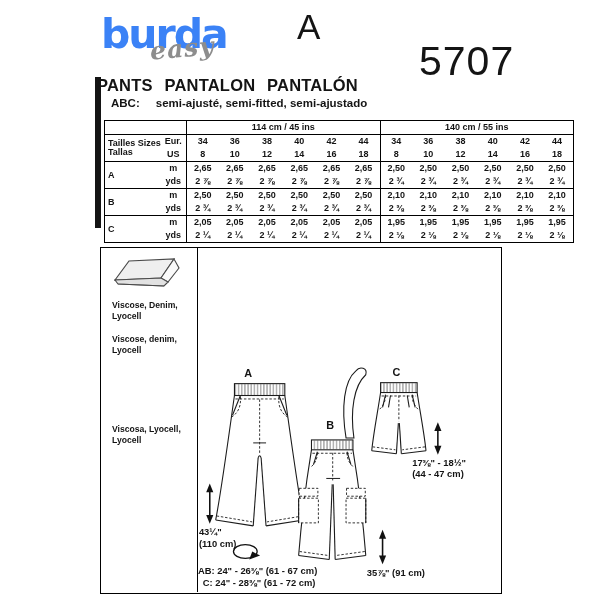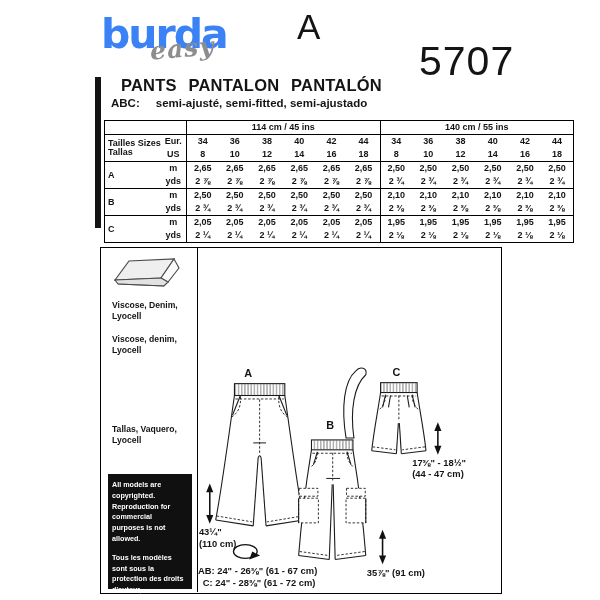--- a/index.html
+++ b/index.html
@@ -11,21 +11,21 @@
   
   #logo-burda{left:101px;top:2px;font-family:"DejaVu Sans",sans-serif;
     font-weight:bold;font-size:41px;color:#3b82f6;letter-spacing:-2px;margin-top:8px;}
   #logo-easy{left:150px;top:34px;font-family:"DejaVu Serif",serif;font-style:italic;
     font-weight:bold;font-size:25px;color:#8d8d8d;transform:rotate(-5deg);letter-spacing:1px;}
   #view-letter{left:297px;top:7px;font-size:35px;font-weight:500;}
   #pattern-number{left:419px;top:3px;font-size:41px;font-weight:500;letter-spacing:1px;margin-top:35px;}
 
   
   #title-bar{left:95px;top:77px;width:6px;height:151px;background:#141414;}
-  #main-title{left:121px;top:76px;font-size:16.5px;font-weight:bold;word-spacing:7px;letter-spacing:0.2px;}
+  #main-title{left:97px;top:76px;font-size:16.5px;font-weight:bold;word-spacing:7px;letter-spacing:0.2px;}
   #sub-title{left:111px;top:97px;font-size:11.5px;font-weight:bold;}
   #sub-title .rest{font-weight:bold;margin-left:16px;}
 
   
   #table-wrap{left:104px;top:120px;width:398px;}
   #size-table{border-collapse:collapse;width:470px;table-layout:fixed;
       font-size:9px;font-weight:bold;line-height:1;border:1.6px solid #000;}
   #size-table td{text-align:center;padding:2px 0;}
   #size-table td.corner,#size-table td.lblcell{text-align:left;padding-left:3px;}
   #size-table td.unit{text-align:center;padding-right:2px;border-right:1.5px solid #000;}
@@ -226,32 +226,22 @@
       <svg width="78" height="42" viewBox="0 0 78 42">
         <polygon points="5,27 19,8 64,6 51,25" fill="#efefef" stroke="#4a4a4a" stroke-width="1.2"></polygon>
         <polygon points="51,25 64,6 69,15 58,29" fill="#fafafa" stroke="#4a4a4a" stroke-width="1.1"></polygon>
         <polygon points="5,27 51,25 58,29 54,33 8,31" fill="#e2e2e2" stroke="#4a4a4a" stroke-width="1.1"></polygon>
         <path d="M8,31 L54,33" stroke="#4a4a4a" stroke-width="0.8" fill="none"></path>
       </svg>
     </div>
     <div class="abs fab pre" id="fab-en">Viscose, Denim,
 Lyocell</div>
     <div class="abs fab pre" id="fab-fr">Viscose, denim, Lyocell</div>
-    <div class="abs fab pre" id="fab-es">Tallas, Vaquero,
+    <div class="abs fab pre" id="fab-es">Viscosa, Lyocell,
 Lyocell</div>
-    <div class="abs" id="copyright-box">
-      <p class="pre">All models are copyrighted.
-Reproduction for commercial
-purposes is not allowed.</p>
-      <p class="pre">Tous les modèles sont sous la
-protection des droits d'auteur,
-leur reproduction à des fins com-
-merciales est strictement interdite.</p>
-
-    </div>
   </div>
 
 
   <div class="abs" id="drawings-section">
     <svg width="309" height="236" viewBox="0 0 309 239">
       <defs>
         <pattern id="wb" width="3.2" height="20" patternUnits="userSpaceOnUse">
           <line x1="1.6" y1="0" x2="1.6" y2="20" stroke="#3a3a3a" stroke-width="0.7"></line>
         </pattern>
       </defs>

